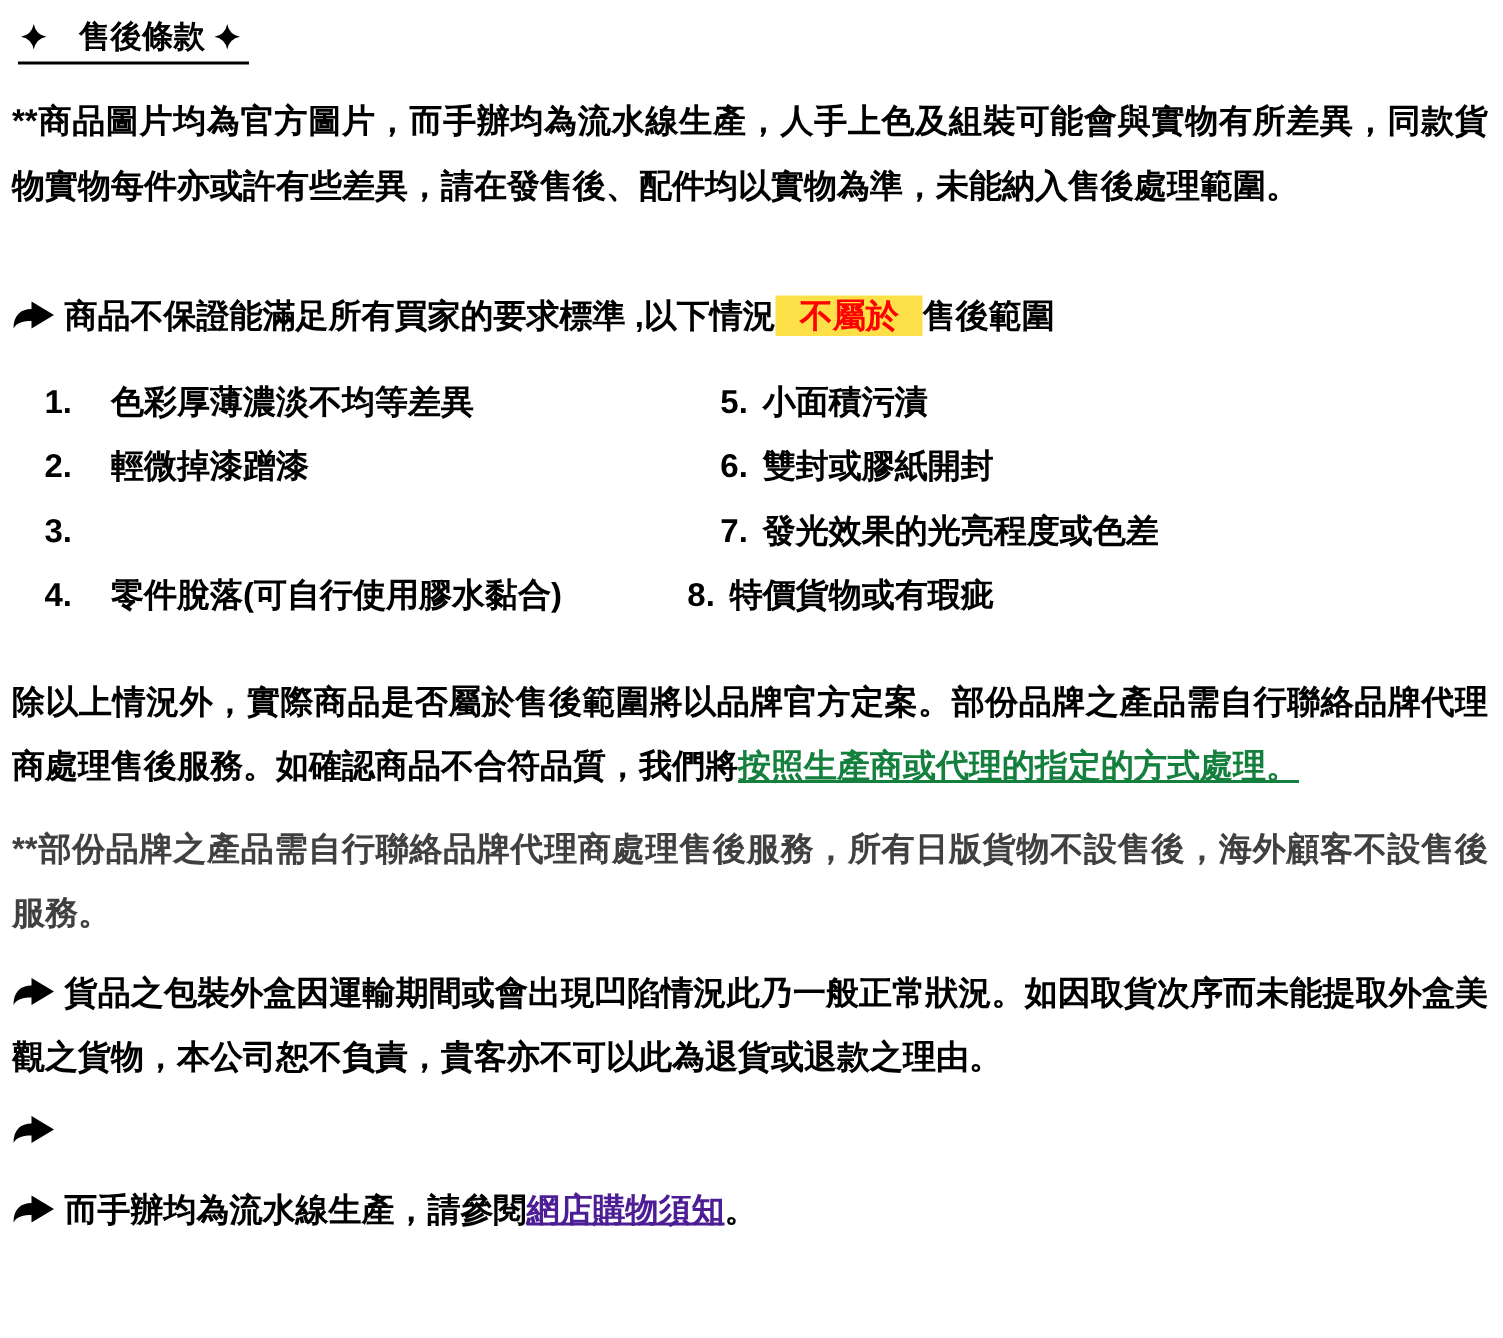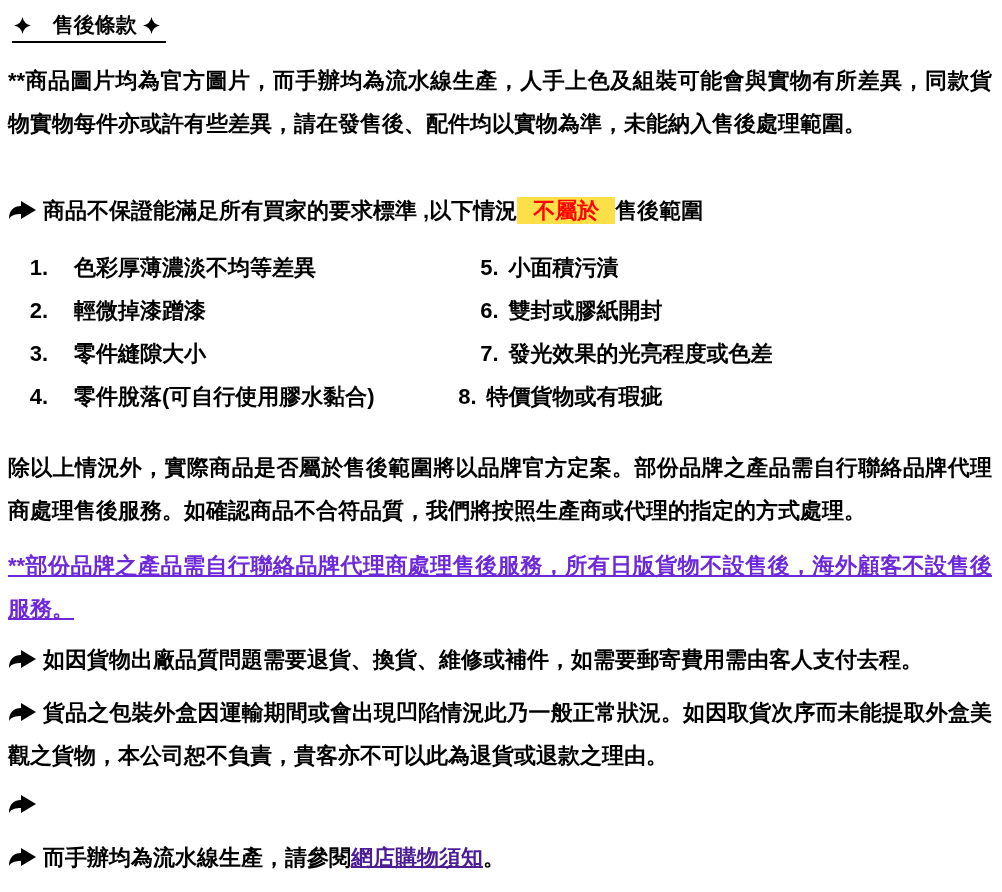--- a/index.html
+++ b/index.html
@@ -40,23 +40,23 @@
   .col-left  { width: 445px; }
   .col-right { width: 540px; }
   .item { display: flex; line-height: 43px; font-size: 22px; }
   .item .num  { width: 30px; text-align: right; margin-left: 10px; flex: none; }
   .item .txt  { margin-left: 26px; }
   .col-right .item .num { width: 46px; margin-left: 0; }
   .col-right .item .txt { margin-left: 10px; }
   .col-right .item:last-child { margin-left: -22px; }
 
   .ruling { margin-top: 28px; text-align: justify; }
-  .gray-run { color: #000000; }
+  .gray-run { color: #15803d; text-decoration: underline; }
 
-  .red-note { margin-top: 12px; color: #6d28d9; text-align: justify; text-decoration: underline; }
+  .red-note { margin-top: 12px; color: #404040; text-align: justify; }
 
   .arrow-p  { text-align: justify; }
   .ap1 { margin-top: 8px; }
   .ap2 { margin-top: 10px; }
   .ap3 { margin-top: 6px; }
   .ap4 { margin-top: 10px; }
 
   .arrow-icon {
     display: inline-block;
     width: 30px; height: 20px;
@@ -112,21 +112,20 @@
       <div class="item">
         <span class="num">1.</span>
         <span class="txt">色彩厚薄濃淡不均等差異</span>
       </div>
       <div class="item">
         <span class="num">2.</span>
         <span class="txt">輕微掉漆蹭漆</span>
       </div>
       <div class="item">
         <span class="num">3.</span>
-        <span class="txt">零件縫隙大小</span>
       </div>
       <div class="item">
         <span class="num">4.</span>
         <span class="txt">零件脫落(可自行使用膠水黏合)</span>
       </div>
     </div>
     <div class="col col-right">
       <div class="item">
         <span class="num">5.</span>
         <span class="txt">小面積污漬</span>
@@ -147,25 +146,20 @@
   </div>
 
   <p class="ruling">
     <span>除以上情況外，實際商品是否屬於售後範圍將以品牌官方定案。部份品牌之產品需自行聯絡品牌代理商處理售後服務。如確認商品不合符品質，我們將</span><span class="gray-run">按照生產商或代理的指定的方式處理。</span>
   </p>
 
   <p class="red-note">
     <span>**部份品牌之產品需自行聯絡品牌代理商處理售後服務，所有日版貨物不設售後，海外顧客不設售後服務。</span>
   </p>
 
-  <p class="arrow-p ap1">
-    <svg class="arrow-icon" viewBox="0 0 30 20">
-        <use href="#def-arrow"></use>
-      </svg><span>如因貨物出廠品質問題需要退貨、換貨、維修或補件，如需要郵寄費用需由客人支付去程。</span>
-  </p>
 
   <p class="arrow-p ap2">
     <svg class="arrow-icon" viewBox="0 0 30 20">
         <use href="#def-arrow"></use>
       </svg><span>貨品之包裝外盒因運輸期間或會出現凹陷情況此乃一般正常狀況。如因取貨次序而未能提取外盒美觀之貨物，本公司恕不負責，貴客亦不可以此為退貨或退款之理由。</span>
   </p>
 
   <p class="arrow-p ap3">
     <svg class="arrow-icon" viewBox="0 0 30 20">
         <use href="#def-arrow"></use>

